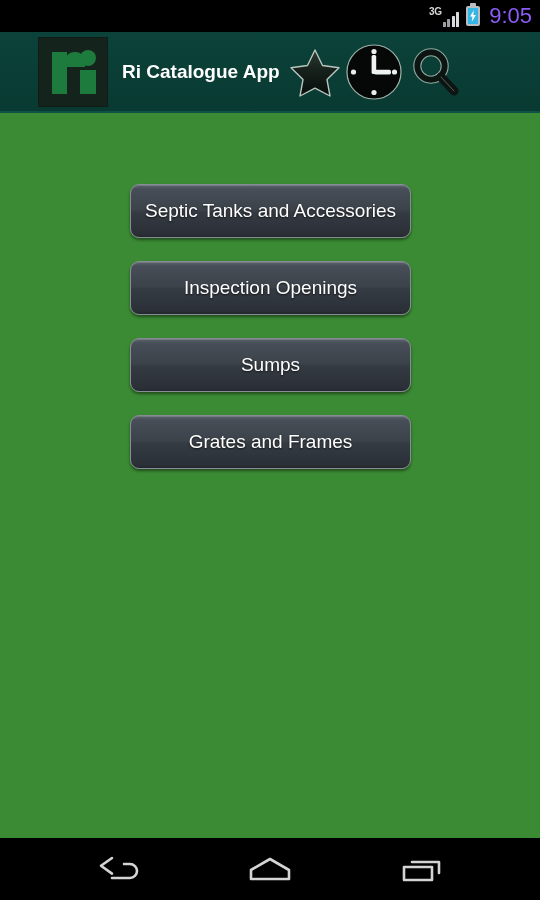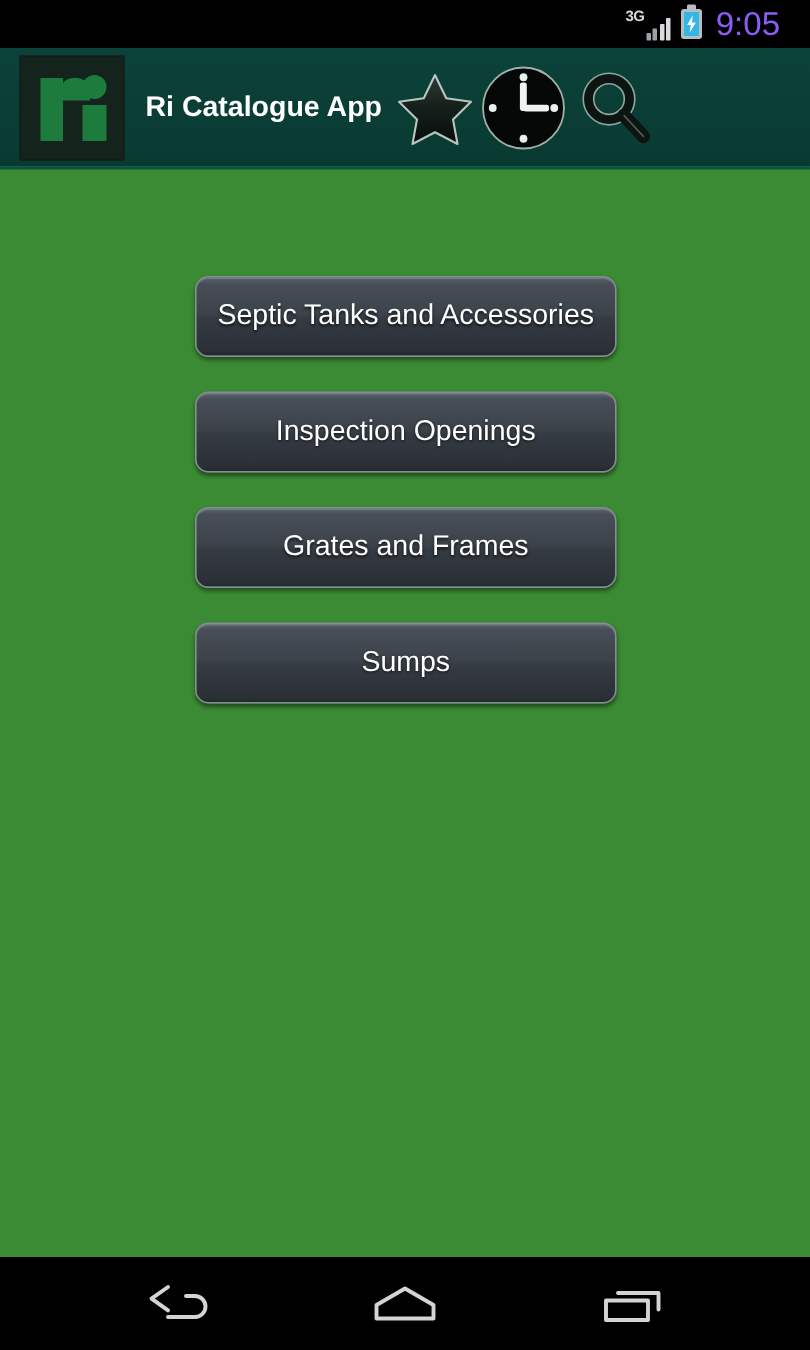--- a/index.html
+++ b/index.html
@@ -23,21 +23,21 @@
   
   #status-bar {
     position: absolute;
     top: 0; left: 0;
     width: 540px;
     height: 32px;
     background: #000000;
     display: flex;
     align-items: center;
     justify-content: flex-end;
-    padding-right: 20px;
+    padding-right: 8px;
   }
   .status-right {
     display: flex;
     align-items: center;
     gap: 5px;
   }
   
   .signal-wrap {
     position: relative;
     display: flex;
@@ -107,20 +107,21 @@
   
   #action-bar {
     position: absolute;
     top: 32px; left: 0;
     width: 540px;
     height: 81px;
     background: linear-gradient(#0b4239, #093a32);
     display: flex;
     align-items: center;
     border-bottom: 2px solid #0e5246;
+    padding-left: 25px;
   }
   #app-logo {
     width: 70px;
     height: 70px;
     margin-left: 13px;
     background: #14241c;
     border: 1px solid #101c16;
     position: relative;
     flex: none;
   }
@@ -312,23 +313,23 @@
   <div id="content">
     <div id="menu-list">
 
       <button class="menu-button">Septic Tanks and Accessories</button>
 
 
 
 
       <button class="menu-button">Inspection Openings</button>
 
+      <button class="menu-button">Sumps</button>
+
       <button class="menu-button">Grates and Frames</button>
-
-      <button class="menu-button">Sumps</button>
 
     </div>
   </div>
 
   <div id="nav-bar">
 
     <div class="nav-btn">
       <svg width="46" height="30" viewBox="0 0 46 30">
         <path d="M30 10 H36 a7 7 0 0 1 0 14 H18" fill="none" stroke="#d4d4d4" stroke-width="2.6" stroke-linecap="round" stroke-linejoin="round"></path>
         <polyline points="18,4 7,11.8 18,19.6" fill="none" stroke="#d4d4d4" stroke-width="2.6" stroke-linecap="round" stroke-linejoin="round"></polyline>

